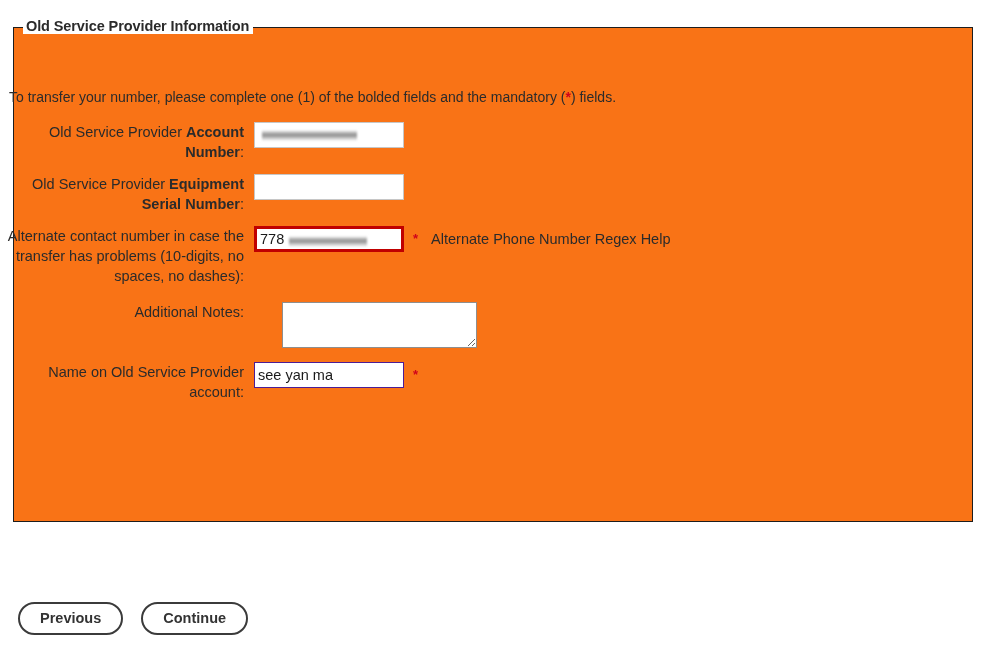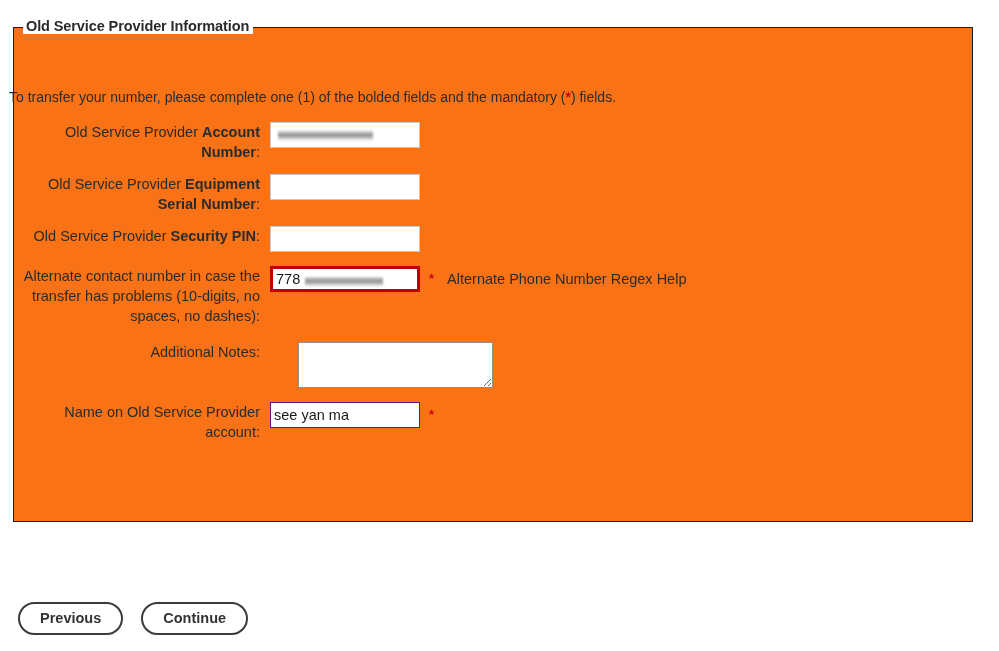--- a/index.html
+++ b/index.html
@@ -75,21 +75,21 @@
     margin-bottom: 0;
   }
   .label {
     width: 250px;
     text-align: right;
     font-size: 14.5px;
     line-height: 20px;
     color: #2b2b2b;
     padding-right: 10px;
     box-sizing: border-box;
-    margin-left: 20px;
+    margin-left: 4px;
   }
   .label b {
     font-weight: bold;
   }
 
   .control {
     position: relative;
     display: flex;
     align-items: flex-start;
   }
@@ -239,26 +239,20 @@
       </div>
     </div>
 
     <div class="row" style="margin-bottom: 12px;">
       <div class="label"><span>Old Service Provider </span><b>Equipment Serial Number</b><span>:</span></div>
       <div class="control">
         <input class="text-input" type="text" value="" style="">
       </div>
     </div>
 
-    <div class="row" style="margin-bottom: 14px;">
-      <div class="label"><span>Old Service Provider </span><b>Security PIN</b><span>:</span></div>
-      <div class="control">
-        <input class="text-input" type="text" value="" style="">
-      </div>
-    </div>
 
     <div class="row" style="margin-bottom: 16px;">
       <div class="label"><span>Alternate contact number in case the transfer has problems (10-digits, no spaces, no dashes)</span><span>:</span></div>
       <div class="control">
         <input class="text-input error" type="text" value="778" style="">
         <div class="blur-bar alt"></div>
         <span class="star">*</span>
         <span class="helper-text">Alternate Phone Number Regex Help</span>
       </div>
     </div>

